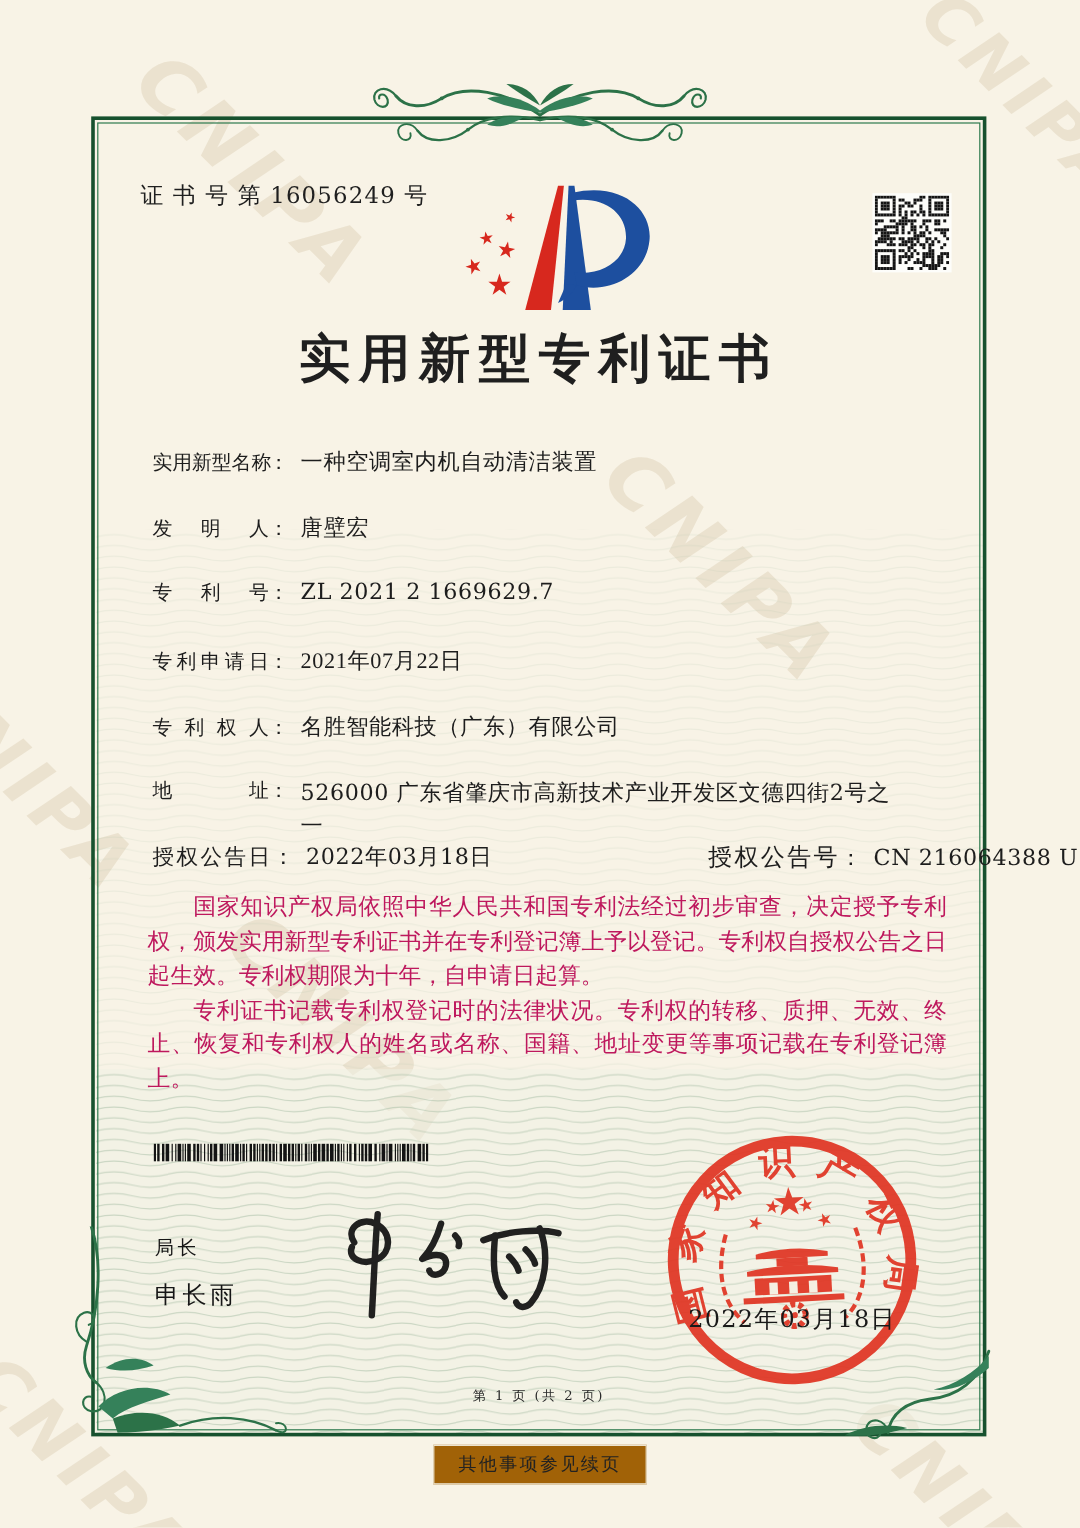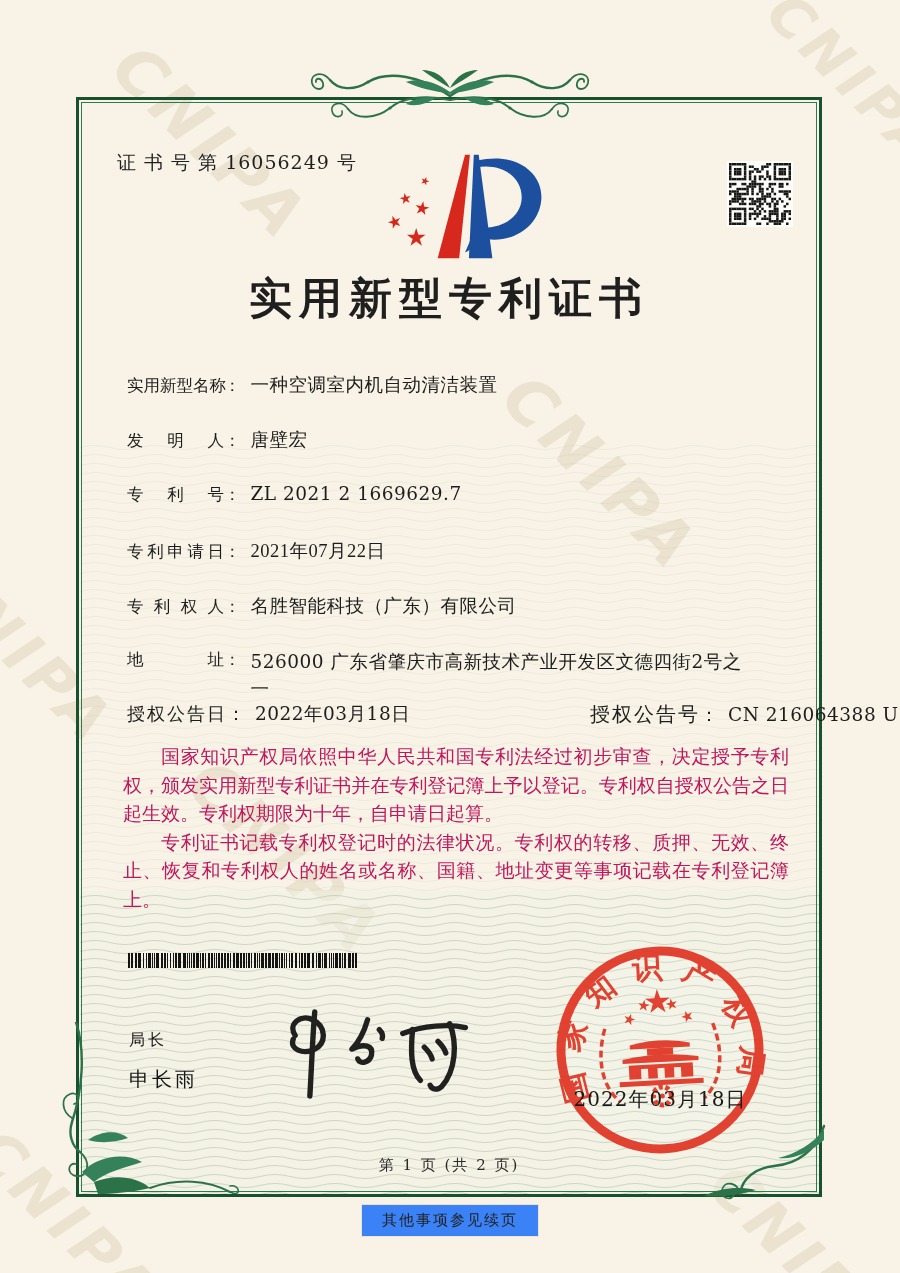--- a/index.html
+++ b/index.html
@@ -37,23 +37,23 @@
 
   #paras{left:123px;top:742px;width:666px;font-size:19px;line-height:28.5px;text-align:justify;color:#be185d;}
   #paras p{margin:0;text-indent:2em;}
 
   #barcode{left:128px;top:953px;line-height:0;}
   #director-title{left:129px;top:1030px;font-family:"DejaVu Sans","Liberation Sans",sans-serif;font-size:16px;letter-spacing:3px;color:#161616;}
   #director-name{left:129px;top:1066px;font-family:"DejaVu Sans","Liberation Sans",sans-serif;font-size:20px;letter-spacing:3px;color:#161616;}
   #sig{left:258px;top:1000px;}
   #seal{left:552px;top:942px;z-index:6;}
   #seal-date{left:552px;top:1086px;width:216px;text-align:center;font-size:20px;letter-spacing:1px;color:#191919;z-index:7;}
-  #page-ind{left:76px;top:1156px;width:746px;text-align:center;font-size:15px;letter-spacing:2px;color:#2a2a2a;}
+  #page-ind{left:76px;top:1156px;width:746px;text-align:center;font-size:11px;letter-spacing:2px;color:#2a2a2a;}
   #note{left:0;top:1204px;width:900px;text-align:center;z-index:5;position:absolute;}
-  #note span{display:inline-block;background:#3b82f6;border:1px solid #ece3cf;padding:6px 20px;font-size:15px;letter-spacing:2px;color:#222;}
+  #note span{display:inline-block;background:#a16207;border:1px solid #ece3cf;padding:6px 20px;font-size:15px;letter-spacing:2px;color:#222;}
 </style>
 </head>
 <body>
 
 <div id="cert">
 
   <div class="wm" style="left:150px;top:30px;font-size:64px;">CNIPA</div>
   <div class="wm" style="left:800px;top:-20px;font-size:56px;">CNIPA</div>
   <div class="wm" style="left:540px;top:360px;font-size:64px;">CNIPA</div>
   <div class="wm" style="left:-35px;top:545px;font-size:60px;">CNIPA</div>

